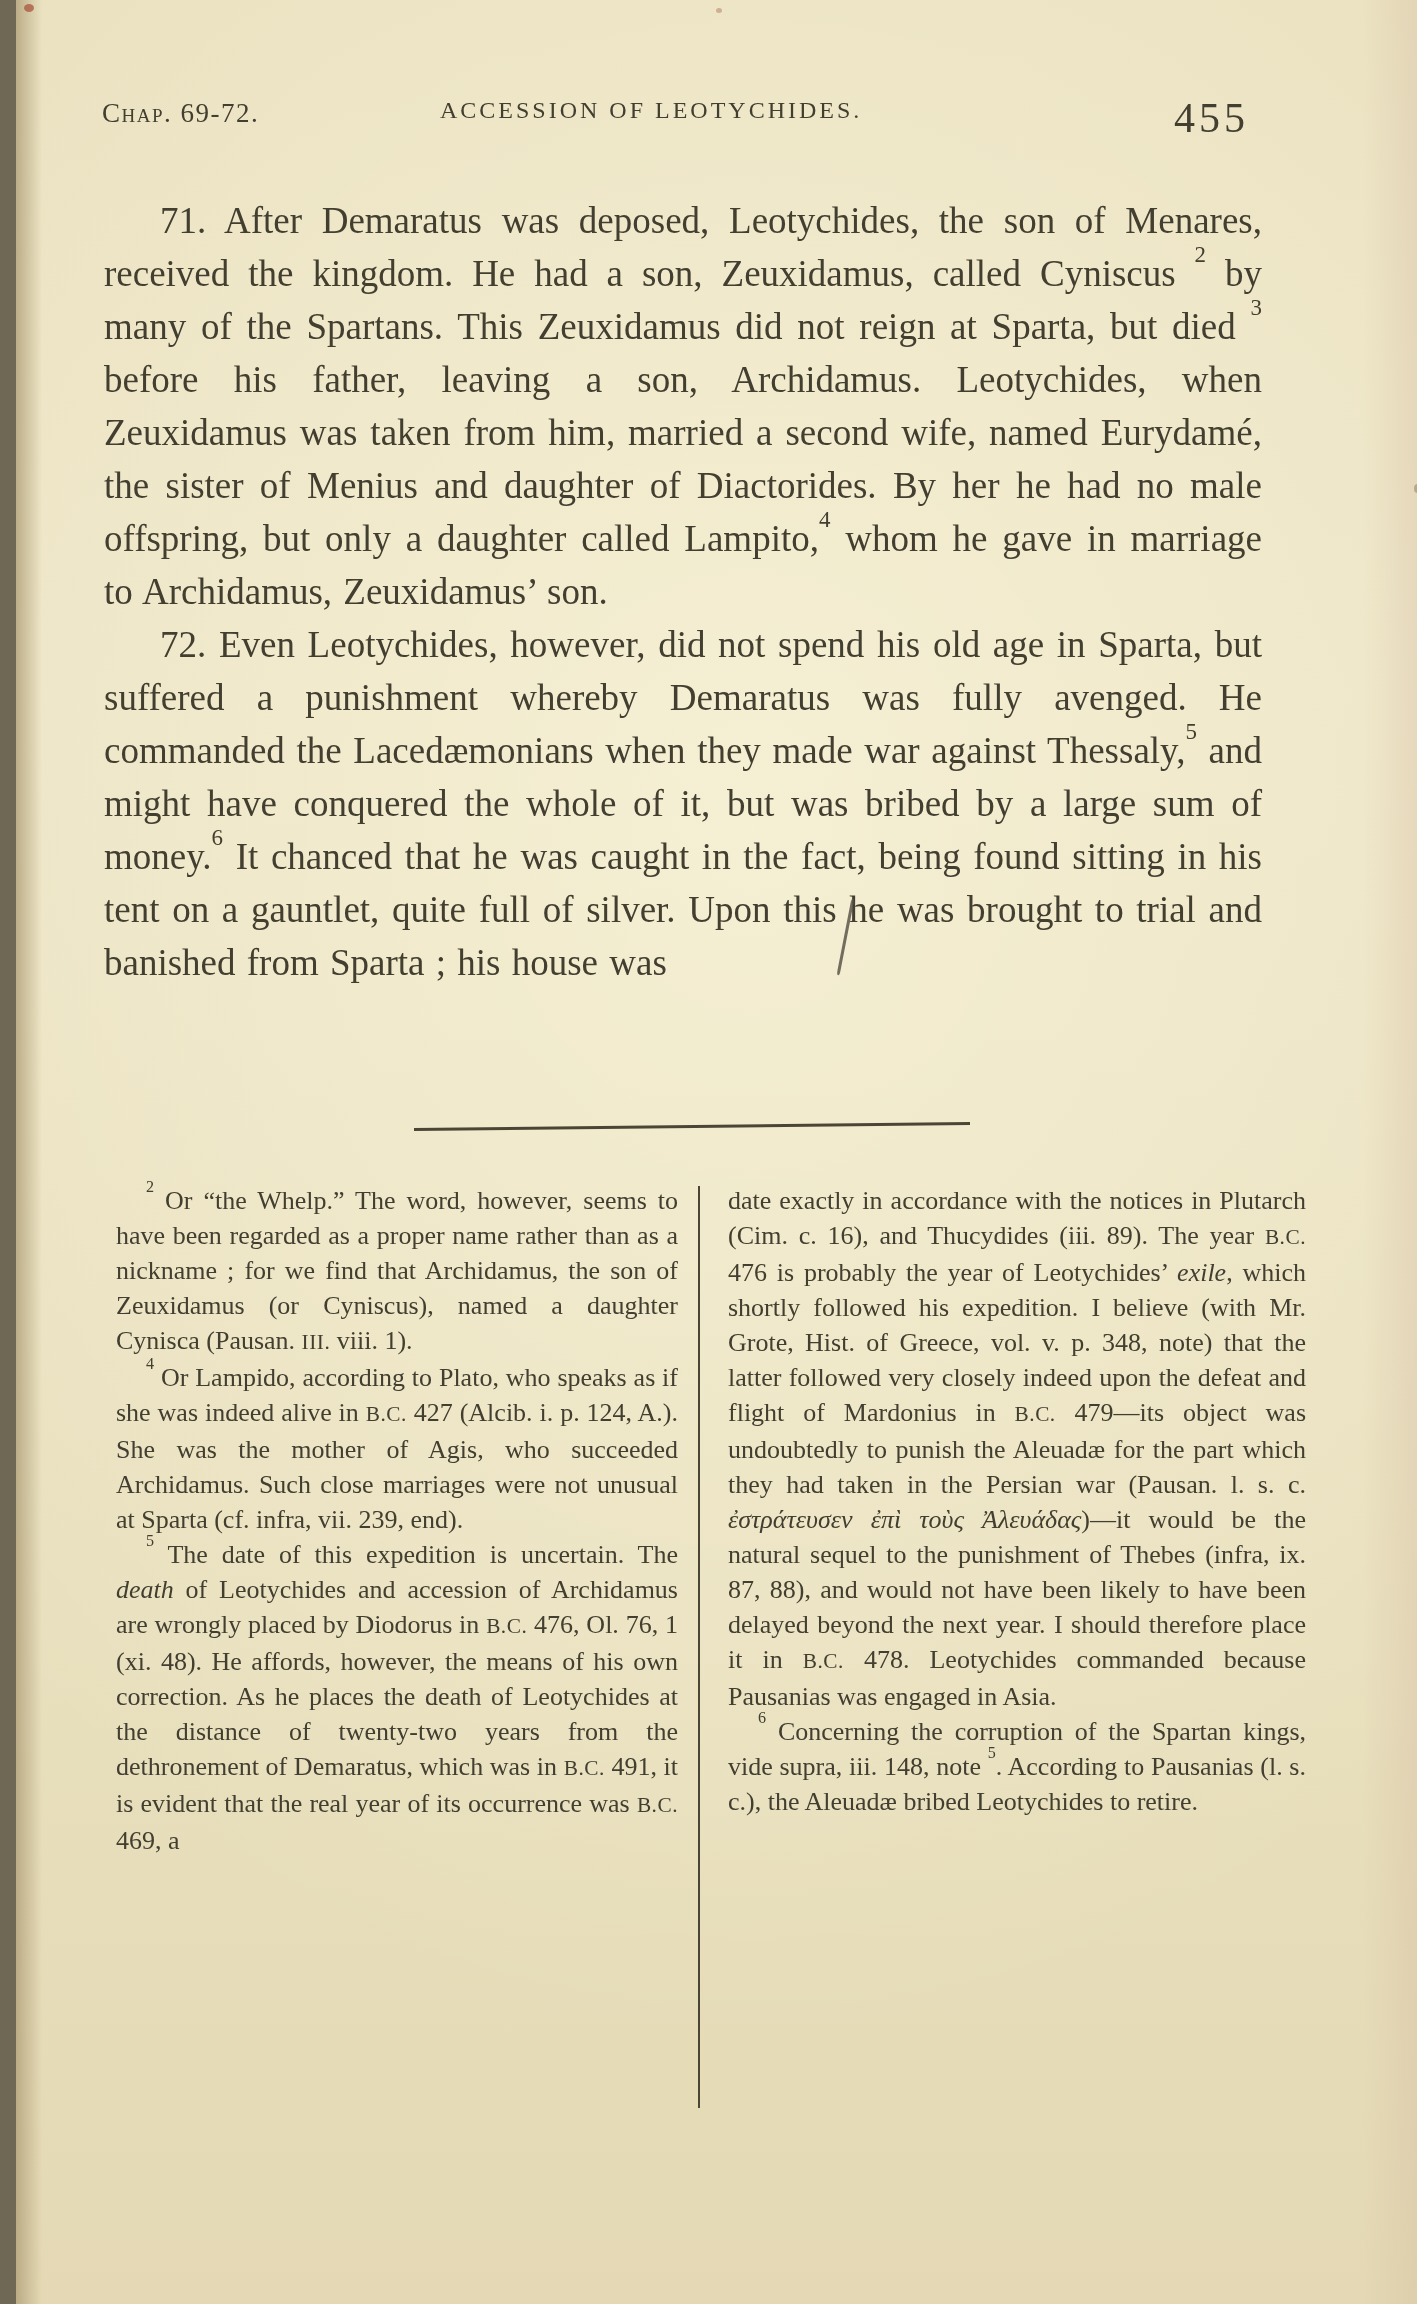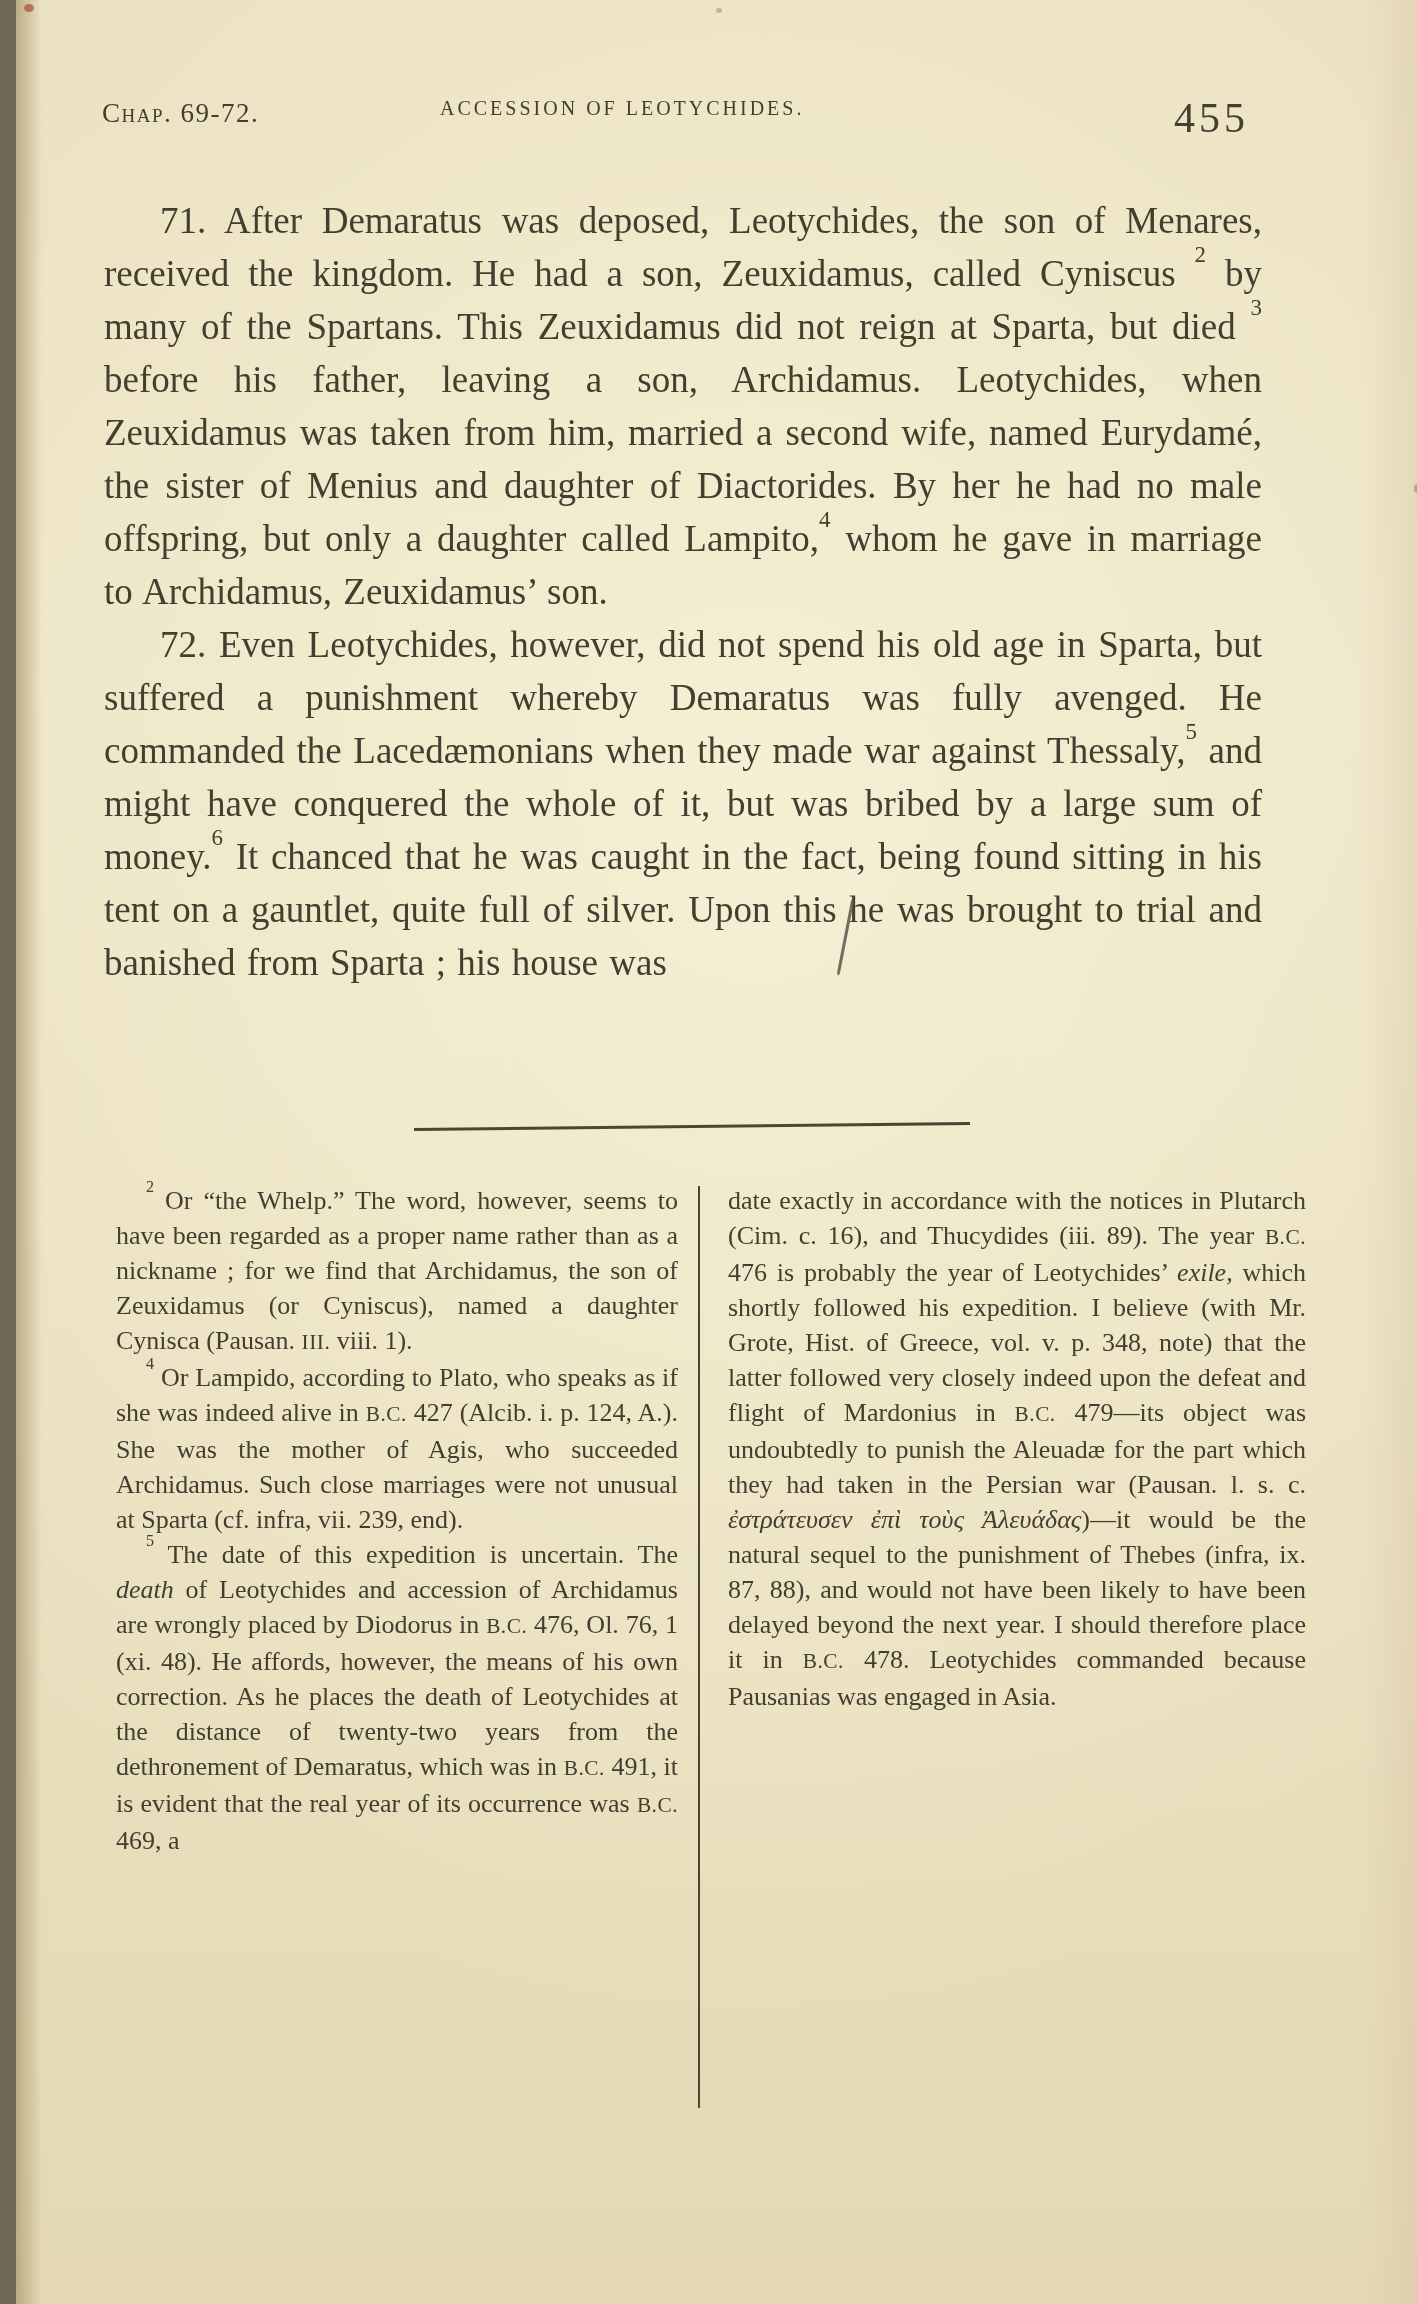--- a/index.html
+++ b/index.html
@@ -25,21 +25,21 @@
     background: linear-gradient(90deg, rgba(180,164,125,0.85), rgba(180,164,125,0)); }
   .edge-right { right: 0; width: 70px;
     background: linear-gradient(270deg, rgba(206,176,152,0.35), rgba(206,176,152,0)); }
 
   .chapter {
     position: absolute; left: 86px; top: 98px;
     font-size: 27px; font-variant: small-caps; letter-spacing: 1.5px;
   }
   .running-title {
     position: absolute; left: 424px; top: 97px;
-    font-size: 20px; letter-spacing: 3px;
+    font-size: 24px; letter-spacing: 3px;
   }
   .page-number {
     position: absolute; left: 1158px; top: 94px;
     font-size: 42px; letter-spacing: 4px;
   }
 
   .body-text {
     position: absolute; left: 88px; top: 194px; width: 1158px;
     font-size: 37px; line-height: 53px;
     text-align: justify; word-spacing: 2px;
@@ -111,20 +111,21 @@
 
   <section>
     <div id="fn-left" class="fn-col fn-left">
         <p><sup>2</sup><span> Or “the Whelp.” The word, however, seems to have been regarded as a proper name rather than as a nickname ; for we find that Archidamus, the son of Zeuxidamus (or Cyniscus), named a daughter Cynisca (Pausan. </span><span class="smallcaps">III.</span><span> viii. 1).</span></p>
         <p><sup>4</sup><span> Or Lampido, according to Plato, who speaks as if she was indeed alive in </span><span class="smallcaps">B.C.</span><span> 427 (Alcib. i. p. 124, A.). She was the mother of Agis, who succeeded Archidamus. Such close marriages were not unusual at Sparta (cf. infra, vii. 239, end).</span></p>
         <p><sup>5</sup><span> The date of this expedition is uncertain. The </span><span class="italic">death</span><span> of Leotychides and accession of Archidamus are wrongly placed by Diodorus in </span><span class="smallcaps">B.C.</span><span> 476, Ol. 76, 1 (xi. 48). He affords, however, the means of his own correction. As he places the death of Leotychides at the distance of twenty-two years from the dethronement of Demaratus, which was in </span><span class="smallcaps">B.C.</span><span> 491, it is evident that the real year of its occurrence was </span><span class="smallcaps">B.C.</span><span> 469, a</span></p>
       </div>
     <div class="col-rule"></div>
     <div id="fn-right" class="fn-col fn-right">
         <p class="no-indent"><span>date exactly in accordance with the notices in Plutarch (Cim. c. 16), and Thucydides (iii. 89). The year </span><span class="smallcaps">B.C.</span><span> 476 is probably the year of Leotychides’ </span><span class="italic">exile</span><span>, which shortly followed his expedition. I believe (with Mr. Grote, Hist. of Greece, vol. v. p. 348, note) that the latter followed very closely indeed upon the defeat and flight of Mardonius in </span><span class="smallcaps">B.C.</span><span> 479—its object was undoubtedly to punish the Aleuadæ for the part which they had taken in the Persian war (Pausan. l. s. c. </span><span class="italic">ἐστράτευσεν ἐπὶ τοὺς Ἀλευάδας</span><span>)—it would be the natural sequel to the punishment of Thebes (infra, ix. 87, 88), and would not have been likely to have been delayed beyond the next year. I should therefore place it in </span><span class="smallcaps">B.C.</span><span> 478. Leotychides commanded because Pausanias was engaged in Asia.</span></p>
+        <p><sup>6</sup><span> Concerning the corruption of the Spartan kings, vide supra, iii. 148, note </span><sup>5</sup><span>. According to Pausanias (l. s. c.), the Aleuadæ bribed Leotychides to retire.</span></p>
       </div>
   </section>
 
   <div class="speck speck-1"></div>
   <div class="speck speck-2"></div>
   <div class="speck speck-3"></div>
 
 </div>
 
 </body></html>

